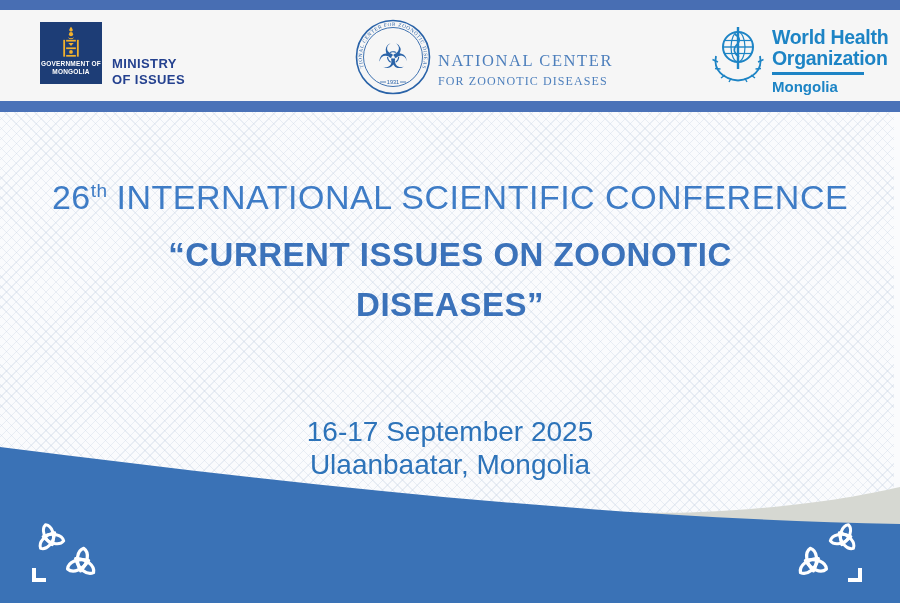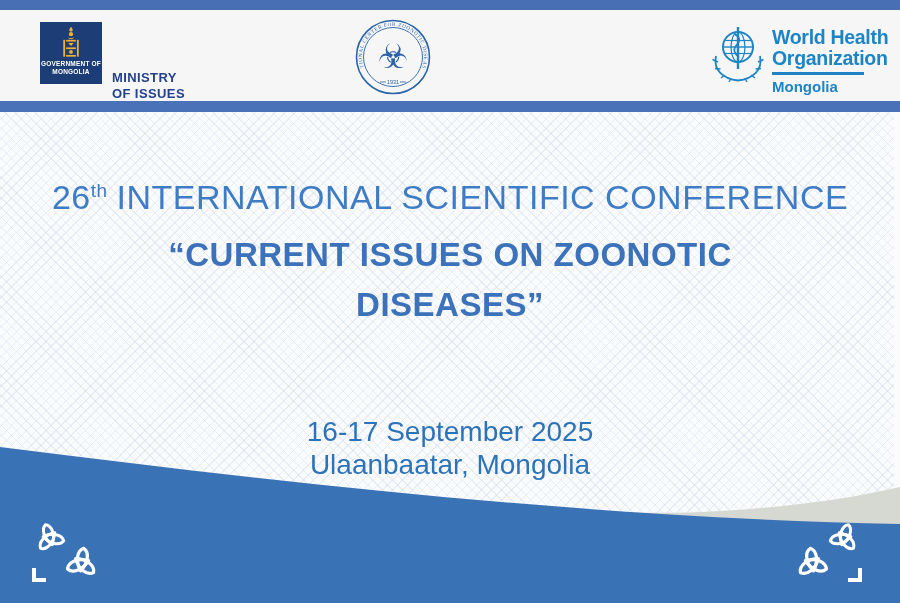--- a/index.html
+++ b/index.html
@@ -14,21 +14,21 @@
   .separator{position:absolute;left:0;top:101px;width:900px;height:11px;background:#4a72b8;}
 
   .gov-square{
     position:absolute;left:40px;top:12px;width:62px;height:62px;background:#1d3d76;
     display:flex;flex-direction:column;align-items:center;justify-content:flex-start;
   }
   .gov-square svg{margin-top:4px;}
   .gov-square-text{margin-top:2px;text-align:center;color:#ffffff;font-weight:bold;
     font-size:6.5px;line-height:8px;letter-spacing:.2px;}
   .ministry-name{
-    position:absolute;left:112px;top:60px;color:#24418f;font-weight:bold;
+    position:absolute;left:112px;top:46px;color:#24418f;font-weight:bold;
     font-size:13px;line-height:15.5px;letter-spacing:.4px;
   }
   .nczd-seal{position:absolute;left:354px;top:8px;}
   .nczd-name{
     position:absolute;left:438px;top:41px;color:#4d7fbc;
     font-family:"Liberation Serif",serif;
   }
   .nczd-name .l1{font-size:16.5px;letter-spacing:1.6px;}
   .nczd-name .l2{font-size:12px;letter-spacing:1.1px;margin-top:3px;}
   .who{position:absolute;left:708px;top:13px;}
@@ -115,20 +115,24 @@
       <circle cx="39" cy="39" r="29.5" fill="none" stroke="#2a63a8" stroke-width="0.9"></circle>
       <path id="sealArc" d="M 9.9 49.6 A 31 31 0 1 1 68.1 49.6" fill="none"></path>
       <text font-family="Liberation Serif,serif" font-size="5.2" letter-spacing="0.6" fill="#2a63a8">
         <textPath href="#sealArc" startOffset="50%" text-anchor="middle">NATIONAL CENTER FOR ZOONOTIC DISEASES</textPath>
       </text>
       <text x="39" y="41" text-anchor="middle" dominant-baseline="middle" font-size="34" fill="#2a63a8">☣</text>
       <line x1="26" y1="64" x2="32" y2="64" stroke="#2a63a8" stroke-width="0.8"></line>
       <line x1="46" y1="64" x2="52" y2="64" stroke="#2a63a8" stroke-width="0.8"></line>
       <text x="39" y="66" text-anchor="middle" font-size="5.6" fill="#2a63a8">1931</text>
     </svg>
+    <div class="nczd-name">
+      <div class="l1">NATIONAL CENTER</div>
+      <div class="l2">FOR ZOONOTIC DISEASES</div>
+    </div>
 
     <div class="who">
       <svg class="who-emblem" width="60" height="64" viewBox="0 0 60 64">
         <g stroke="#1d84c5" fill="none">
           <circle cx="30" cy="24" r="15" stroke-width="2"></circle>
           <line x1="15.5" y1="24" x2="44.5" y2="24" stroke-width="1.4"></line>
           <line x1="17" y1="17.5" x2="43" y2="17.5" stroke-width="1.2"></line>
           <line x1="17" y1="30.5" x2="43" y2="30.5" stroke-width="1.2"></line>
           <ellipse cx="30" cy="24" rx="7" ry="15" stroke-width="1.2"></ellipse>
           <line x1="30" y1="4" x2="30" y2="46" stroke-width="2.4"></line>

